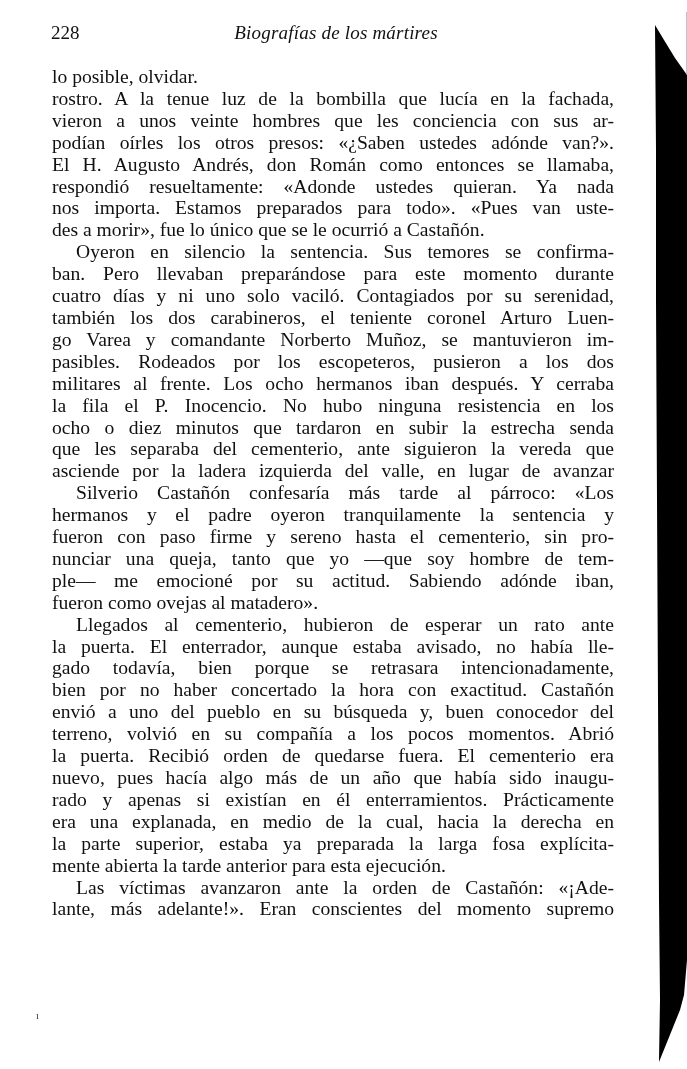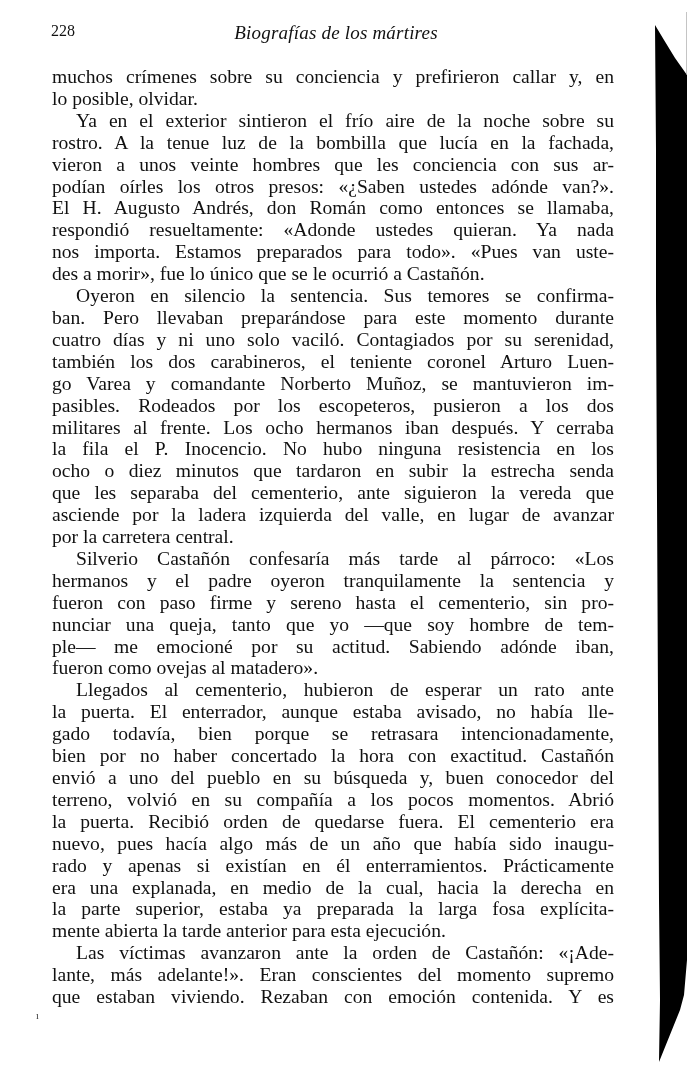--- a/index.html
+++ b/index.html
@@ -1,19 +1,19 @@
 <!DOCTYPE html>
 <html><head>
 <meta charset="utf-8">
 <style>
   html, body { margin: 0; padding: 0; background: #ffffff; }
   body { width: 687px; height: 1069px; position: relative; overflow: hidden;
          font-family: "Liberation Serif", "DejaVu Serif", serif; color: #111; }
   .header { position: absolute; top: 22px; left: 51px; width: 562px; height: 26px; }
-  .page-number { position: absolute; left: 0; top: 0; font-size: 16px; }
+  .page-number { position: absolute; left: 0; top: 0; font-size: 19px; }
   .running-head { position: absolute; left: 8px; right: 0; top: 0; text-align: center;
                   font-style: italic; font-size: 19px; letter-spacing: 0.2px; }
   .body-text { position: absolute; top: 66px; left: 52px; width: 562px;
                font-size: 19.6px; line-height: 21.9px; }
   .para { margin: 0; text-align: justify; text-align-last: left; }
   .line { display: block; white-space: nowrap; text-align: justify; text-align-last: justify; }
   .line.last { text-align-last: left; }
   .line.indent { padding-left: 24px; }
   .page-edge { position: absolute; left: 0; top: 0; }
   .margin-mark { position: absolute; left: 36px; top: 1010px; font-size: 10px; color: #333; }
@@ -21,46 +21,43 @@
 </head>
 <body>
 
 <div class="header">
   <span class="page-number">228</span>
   <span class="running-head">Biografías de los mártires</span>
 </div>
 
 <div class="body-text" id="body-text">
     <div class="para">
-      <span class="line">muchos crímenes sobre su conciencia y prefirieron callar y, en</span>
       <span class="line last">lo posible, olvidar.</span>
     </div>
     <div class="para">
-      <span class="line indent">Ya en el exterior sintieron el frío aire de la noche sobre su</span>
       <span class="line">rostro. A la tenue luz de la bombilla que lucía en la fachada,</span>
       <span class="line">vieron a unos veinte hombres que les conciencia con sus ar-</span>
       <span class="line">podían oírles los otros presos: «¿Saben ustedes adónde van?».</span>
       <span class="line">El H. Augusto Andrés, don Román como entonces se llamaba,</span>
       <span class="line">respondió resueltamente: «Adonde ustedes quieran. Ya nada</span>
       <span class="line">nos importa. Estamos preparados para todo». «Pues van uste-</span>
       <span class="line last">des a morir», fue lo único que se le ocurrió a Castañón.</span>
     </div>
     <div class="para">
       <span class="line indent">Oyeron en silencio la sentencia. Sus temores se confirma-</span>
       <span class="line">ban. Pero llevaban preparándose para este momento durante</span>
       <span class="line">cuatro días y ni uno solo vaciló. Contagiados por su serenidad,</span>
       <span class="line">también los dos carabineros, el teniente coronel Arturo Luen-</span>
       <span class="line">go Varea y comandante Norberto Muñoz, se mantuvieron im-</span>
       <span class="line">pasibles. Rodeados por los escopeteros, pusieron a los dos</span>
       <span class="line">militares al frente. Los ocho hermanos iban después. Y cerraba</span>
       <span class="line">la fila el P. Inocencio. No hubo ninguna resistencia en los</span>
       <span class="line">ocho o diez minutos que tardaron en subir la estrecha senda</span>
       <span class="line">que les separaba del cementerio, ante siguieron la vereda que</span>
       <span class="line">asciende por la ladera izquierda del valle, en lugar de avanzar</span>
-      <span class="line last">por la carretera central.</span>
     </div>
     <div class="para">
       <span class="line indent">Silverio Castañón confesaría más tarde al párroco: «Los</span>
       <span class="line">hermanos y el padre oyeron tranquilamente la sentencia y</span>
       <span class="line">fueron con paso firme y sereno hasta el cementerio, sin pro-</span>
       <span class="line">nunciar una queja, tanto que yo —que soy hombre de tem-</span>
       <span class="line">ple— me emocioné por su actitud. Sabiendo adónde iban,</span>
       <span class="line last">fueron como ovejas al matadero».</span>
     </div>
     <div class="para">
@@ -73,21 +70,20 @@
       <span class="line">la puerta. Recibió orden de quedarse fuera. El cementerio era</span>
       <span class="line">nuevo, pues hacía algo más de un año que había sido inaugu-</span>
       <span class="line">rado y apenas si existían en él enterramientos. Prácticamente</span>
       <span class="line">era una explanada, en medio de la cual, hacia la derecha en</span>
       <span class="line">la parte superior, estaba ya preparada la larga fosa explícita-</span>
       <span class="line last">mente abierta la tarde anterior para esta ejecución.</span>
     </div>
     <div class="para">
       <span class="line indent">Las víctimas avanzaron ante la orden de Castañón: «¡Ade-</span>
       <span class="line">lante, más adelante!». Eran conscientes del momento supremo</span>
-      <span class="line">que estaban viviendo. Rezaban con emoción contenida. Y es</span>
     </div>
   </div>
 
 <span class="margin-mark">ı</span>
 
 <svg class="page-edge" width="687" height="1069">
   <path d="M655,25 L664,40 L675,58 L687,75 L687,960 L684,995 L680,1010 L659,1062 L660,1000 L659,900 L658,700 L657,500 L656,300 L656,150 Z" fill="#000"></path>
   <line x1="687" y1="12" x2="687" y2="75" stroke="#888" stroke-width="1"></line>
 </svg>
 

